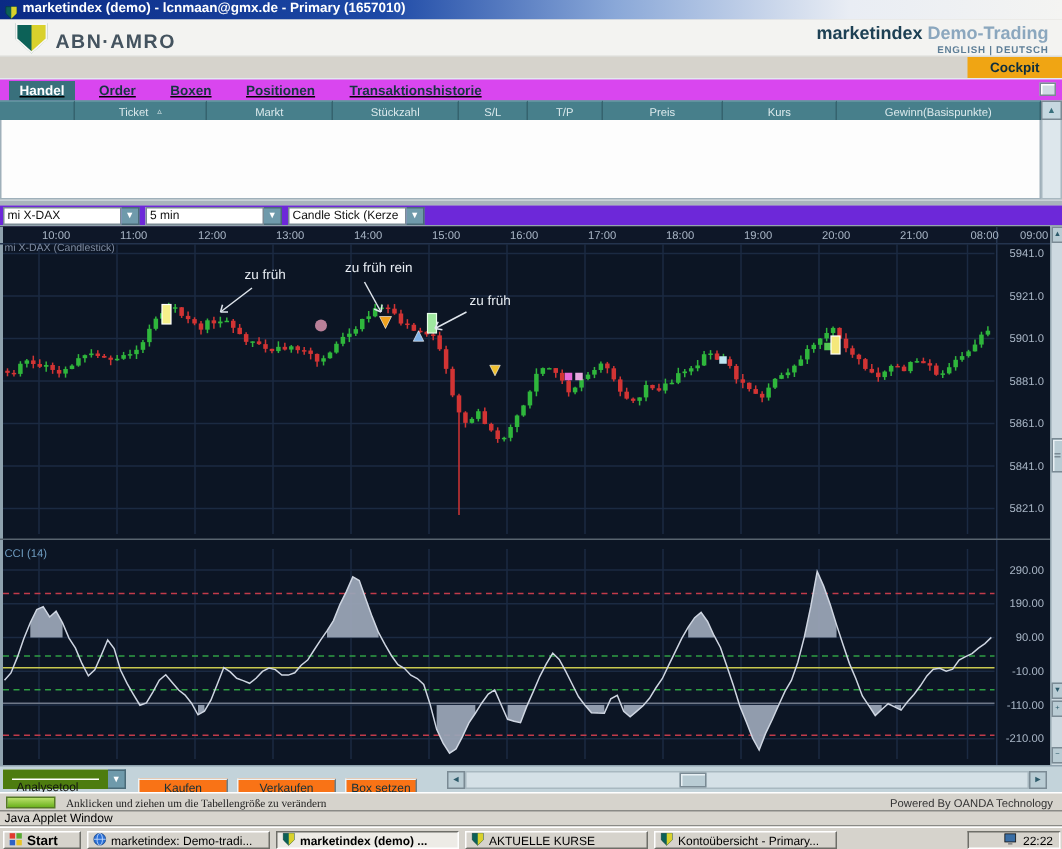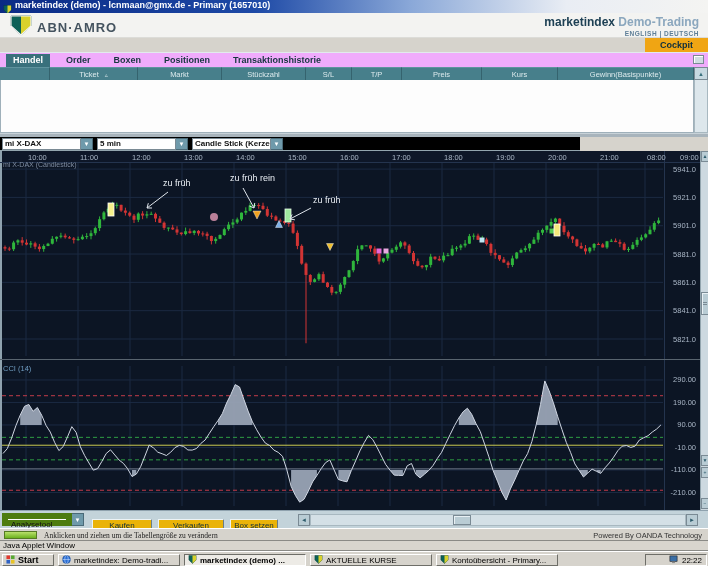--- a/index.html
+++ b/index.html
@@ -15,46 +15,46 @@
 #brand{position:absolute;left:37px;top:7px;font-size:13px;font-weight:bold;color:#44535f;letter-spacing:1px;}
 #milogo{position:absolute;right:9px;top:2px;font-size:12px;white-space:nowrap;margin-left:36px;}
 #milogo .m1{font-weight:bold;color:#1d4054;}
 #milogo .m2{font-weight:bold;color:#8ba7be;}
 #lang{position:absolute;right:9px;top:17px;font-size:6.5px;font-weight:bold;color:#5d7e97;letter-spacing:.5px;}
 
 #menubar{left:0;top:38px;width:645px;height:14px;background:#39707c;display:flex;align-items:center;gap:20px;padding-left:14px;}
 #menubar .mitem{color:#fff;font-size:9px;font-weight:bold;white-space:nowrap;cursor:default;}
 #cockpit{left:645px;top:38px;width:63px;height:14px;background:#f0a513;color:#0e2e3e;font-size:9px;font-weight:bold;display:flex;align-items:center;justify-content:center;}
 
-#tabsband{left:0;top:52px;width:708px;height:15px;background:#f0abfc;border-top:1px solid #e2eaee;display:flex;align-items:flex-end;padding-left:6px;gap:9px;}
+#tabsband{left:0;top:52px;width:708px;height:15px;background:#d946ef;border-top:1px solid #e2eaee;display:flex;align-items:flex-end;padding-left:6px;gap:9px;text-decoration:underline;}
 .tab{height:13px;line-height:13px;padding:0 7px;font-size:9px;font-weight:bold;color:#173640;white-space:nowrap;}
 .tab.active{background:#39707c;color:#fff;}
 #panelicon{position:absolute;right:4px;top:55px;width:11px;height:9px;background:#cfdce2;border:1px solid #7a8a94;box-shadow:inset 1px 1px 0 #fff;}
 
 #thead{left:0;top:67px;width:694px;height:13px;background:#477f8b;display:flex;}
 #thead .col{border-right:1px solid #35636e;border-top:1px solid #5f939e;color:#dceaed;font-size:7.5px;display:flex;align-items:center;justify-content:center;white-space:nowrap;overflow:hidden;position:relative;}
 #thead .sort{font-size:6px;color:#cfe0e4;margin-left:6px;}
 #thscrollup{left:694px;top:67px;width:14px;height:13px;background:#c6d8e0;border:1px solid #7a8a94;color:#39707c;font-size:6px;display:flex;align-items:center;justify-content:center;}
 #tbody{left:0;top:80px;width:694px;height:53px;background:#fdfdfd;border:1px solid #9fb0ba;border-top:none;}
 #tvtrack{left:694px;top:80px;width:14px;height:53px;background:#dde7ec;border:1px solid #a8b8c0;border-top:none;}
 #splitter{left:0;top:133px;width:708px;height:4px;background:#a8b4bc;border-top:1px solid #c8d2d8;}
 
-#ctoolbar{left:0;top:137px;width:580px;height:14px;background:#000000;border-bottom:1px solid #93a5ae;font-weight:bold;}
+#ctoolbar{left:0;top:137px;width:708px;height:14px;background:#6d28d9;border-bottom:1px solid #93a5ae;}
 .combo{position:absolute;top:1px;height:12px;display:flex;}
 .combo .cval{background:#fff;border:1px solid #7a8a94;font-size:8px;line-height:10px;padding:0 2px;width:79px;white-space:nowrap;overflow:hidden;color:#111;}
 .combo .cbtn{width:12px;background:#6f9aab;border:1px solid #4a6a78;border-left:none;color:#fff;font-size:6px;display:flex;align-items:center;justify-content:center;}
 
 #chartwrap{left:0;top:151px;width:700px;height:359px;background:#0c1524;}
 #vscroll{left:700px;top:151px;width:8px;height:359px;background:#cdd9e0;border-left:1px solid #93a5ae;}
 .vsbtn{position:absolute;left:0;width:8px;height:11px;background:#b9ccd4;border:1px solid #7a8a94;color:#2c5a6a;font-size:5px;line-height:9px;text-align:center;}
 #vthumb{position:absolute;left:0;top:141px;width:8px;height:23px;background:#b9ccd4;border:1px solid #7a8a94;box-shadow:inset 1px 1px 0 #e8f0f4;}
 #vthumb:after{content:"";position:absolute;left:1px;right:1px;top:9px;border-top:1px solid #7a8a94;box-shadow:0 2px 0 #7a8a94;}
 
 #bbar{left:0;top:510px;width:708px;height:18px;background:#c3d3da;border-top:1px solid #8fa2ae;}
-.bbtn{position:absolute;top:8px;height:13px;background:#eab308;border:1px solid;border-color:#ecf3f6 #687e89 #687e89 #ecf3f6;font-size:8px;color:#11303c;display:flex;align-items:center;justify-content:center;padding:0 6px;white-space:nowrap;text-align:center;}
+.bbtn{position:absolute;top:8px;height:13px;background:#f97316;border:1px solid;border-color:#ecf3f6 #687e89 #687e89 #ecf3f6;font-size:8px;color:#11303c;display:flex;align-items:center;justify-content:center;padding:0 6px;white-space:nowrap;text-align:center;}
 #acombo{position:absolute;left:2px;top:2px;height:13px;display:flex;}
 #acombo .cval{background:#fff;border:6px solid #4d7c0f;font-size:8px;line-height:11px;padding:0 3px;width:70px;color:#111;}
 #acombo .cbtn{width:12px;background:#6f9aab;border:1px solid #4a6a78;border-left:none;color:#fff;font-size:6px;display:flex;align-items:center;justify-content:center;}
 #hs-left,#hs-right{position:absolute;top:3px;width:12px;height:12px;background:#b9ccd4;border:1px solid #7a8a94;color:#2c5a6a;font-size:6px;line-height:10px;text-align:center;}
 #hs-left{left:298px;}
 #hs-right{left:686px;}
 #hs-track{position:absolute;left:310px;top:3px;width:376px;height:12px;background:#d4e0e6;border:1px solid #a8b8c0;}
 #hs-thumb{position:absolute;left:142px;top:0px;width:18px;height:10px;background:#b9ccd4;border:1px solid #7a8a94;box-shadow:inset 1px 1px 0 #e8f0f4;}
 #bbar-corner{position:absolute;left:699px;top:1px;width:9px;height:17px;background:#c3d3da;}
 

